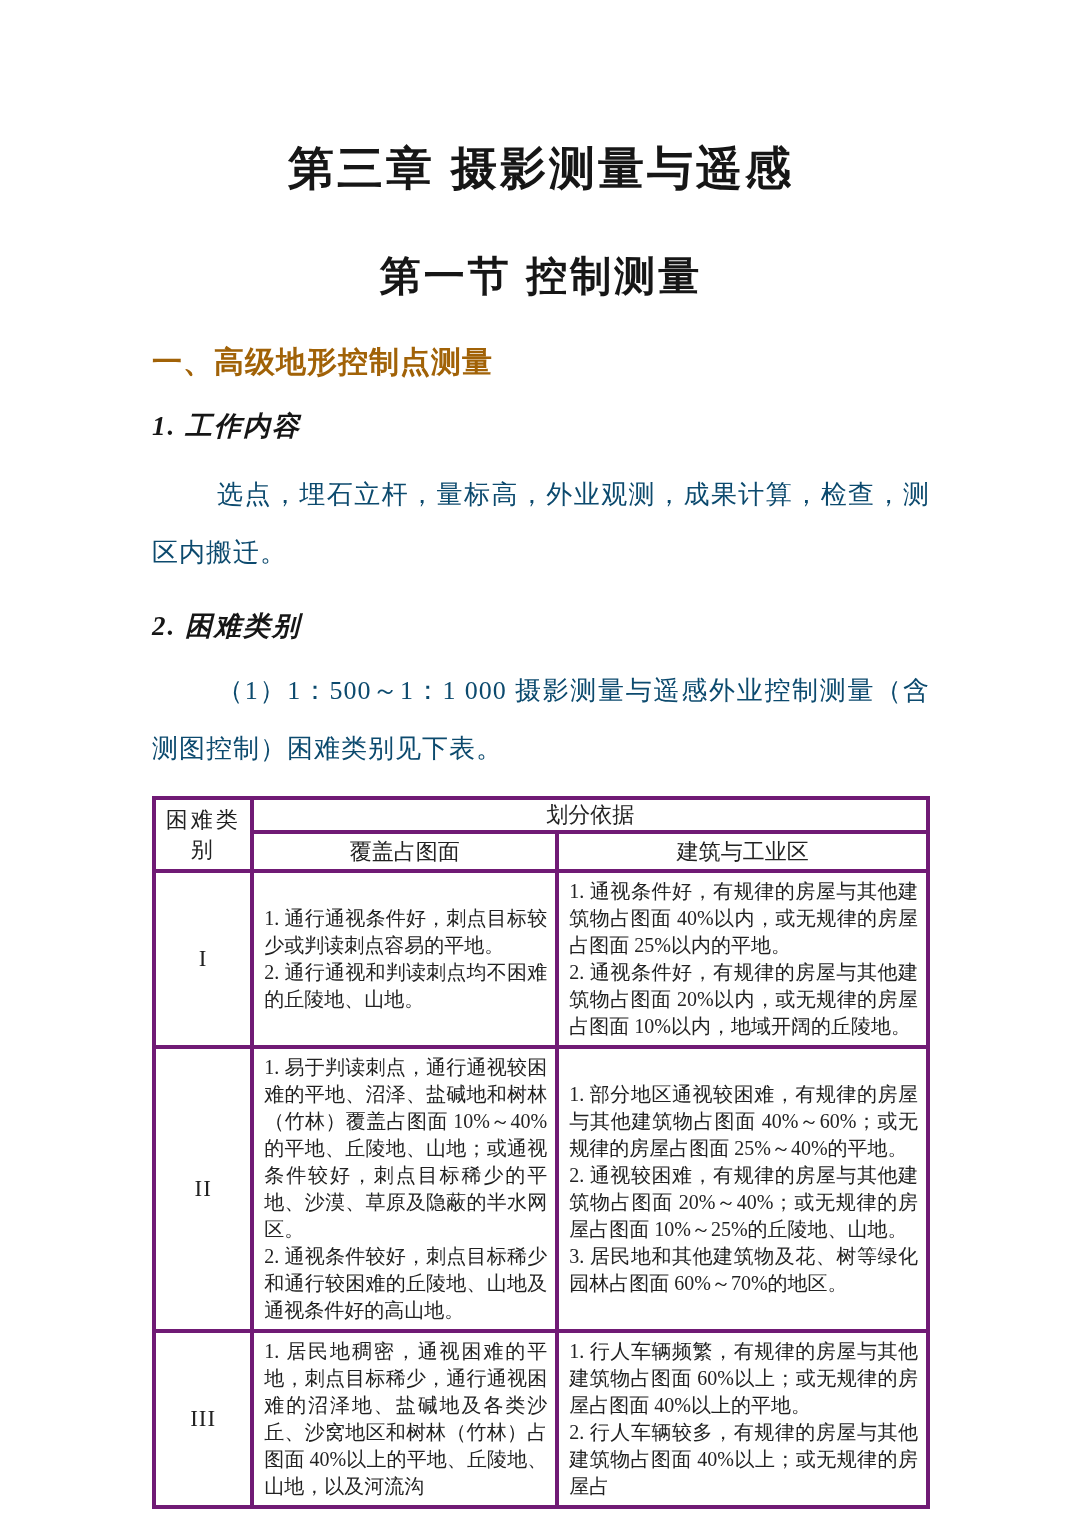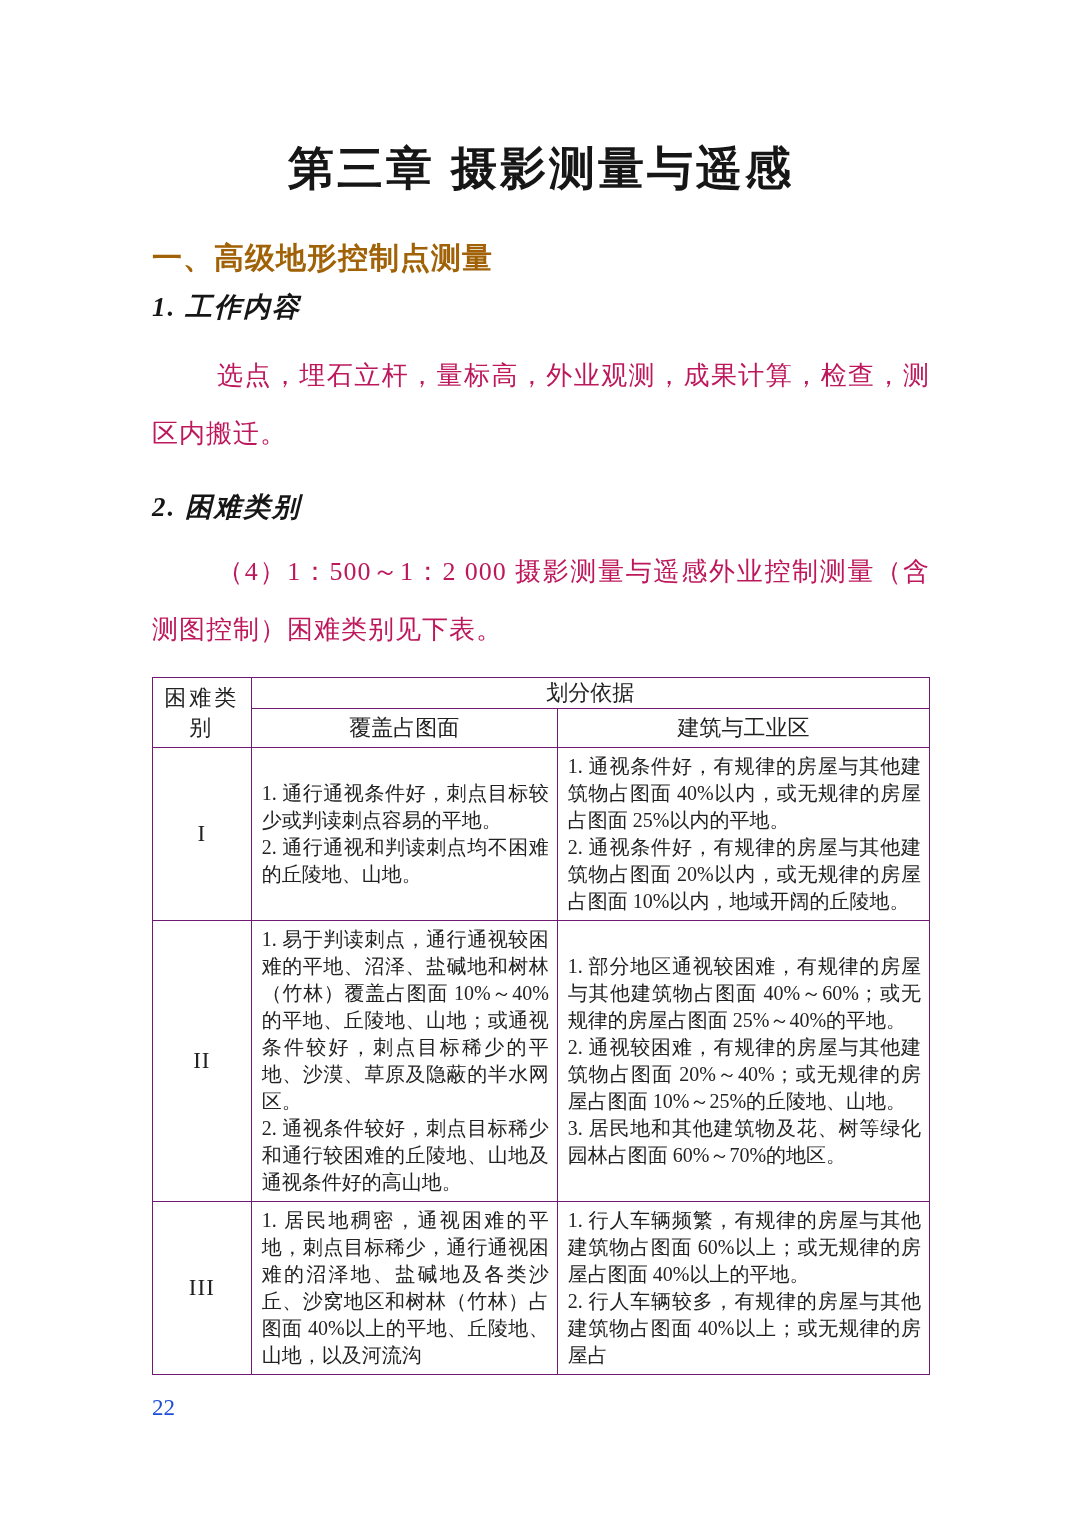--- a/index.html
+++ b/index.html
@@ -35,44 +35,44 @@
     font-weight:700;
     font-size:30px; line-height:34px;
     letter-spacing:1px;
     margin-top:45px;
     color:#a16207;
   }
   .heading-kai {
     font-weight:700; font-style:italic;
     font-size:27px; line-height:32px;
     letter-spacing:2px;
-    margin-top:16px;
+    margin-top:31px;
     color:#161616;
   }
   .heading-kai.second { margin-top:28px; }
   .body-para {
     font-size:26px; line-height:58px;
     text-align:justify;
     text-indent:2.5em;
     letter-spacing:1px;
     margin-top:24px;
-    color:#be185d;
+    color:#0c4a6e;
   }
   .body-para.second { margin-top:20px; }
   table.diff-table {
     width:100%;
     border-collapse:collapse;
     table-layout:fixed;
     margin-top:18px;
   }
   .diff-table col.c-category { width:12.7%; }
   .diff-table col.c-general  { width:39.4%; }
   .diff-table col.c-building { width:47.9%; }
   .diff-table th, .diff-table td {
-    border:1px solid #701a75;
+    border:4px solid #701a75;
   }
   .diff-table th {
     font-weight:400;
     font-size:22px;
     text-align:center; vertical-align:middle;
     color:#222222;
   }
   .th-basis { height:31px;margin-left:24px; }
   .th-area  { height:39px; }
   .th-category { letter-spacing:3px; }
@@ -97,30 +97,31 @@
     color:#1d4ed8;
   }
 </style>
 </head>
 <body>
 
 <div class="page">
 
   <h1 class="chapter-title">第三章 摄影测量与遥感</h1>
 
+  <h2 class="section-title">第一节 控制测量</h2>
 
   <h3 class="heading-level1">一、高级地形控制点测量</h3>
 
   <h4 class="heading-kai">1. 工作内容</h4>
 
   <p class="body-para">选点，埋石立杆，量标高，外业观测，成果计算，检查，测区内搬迁。</p>
 
   <h4 class="heading-kai second">2. 困难类别</h4>
 
-  <p class="body-para second">（4）1：500～1：2 000 摄影测量与遥感外业控制测量（含测图控制）困难类别见下表。</p>
+  <p class="body-para second">（1）1：500～1：1 000 摄影测量与遥感外业控制测量（含测图控制）困难类别见下表。</p>
 
   <table class="diff-table">
     <colgroup>
       <col class="c-category">
       <col class="c-general">
       <col class="c-building">
     </colgroup>
     <thead>
       <tr>
         <th rowspan="2" class="th-category">困难类别</th>

